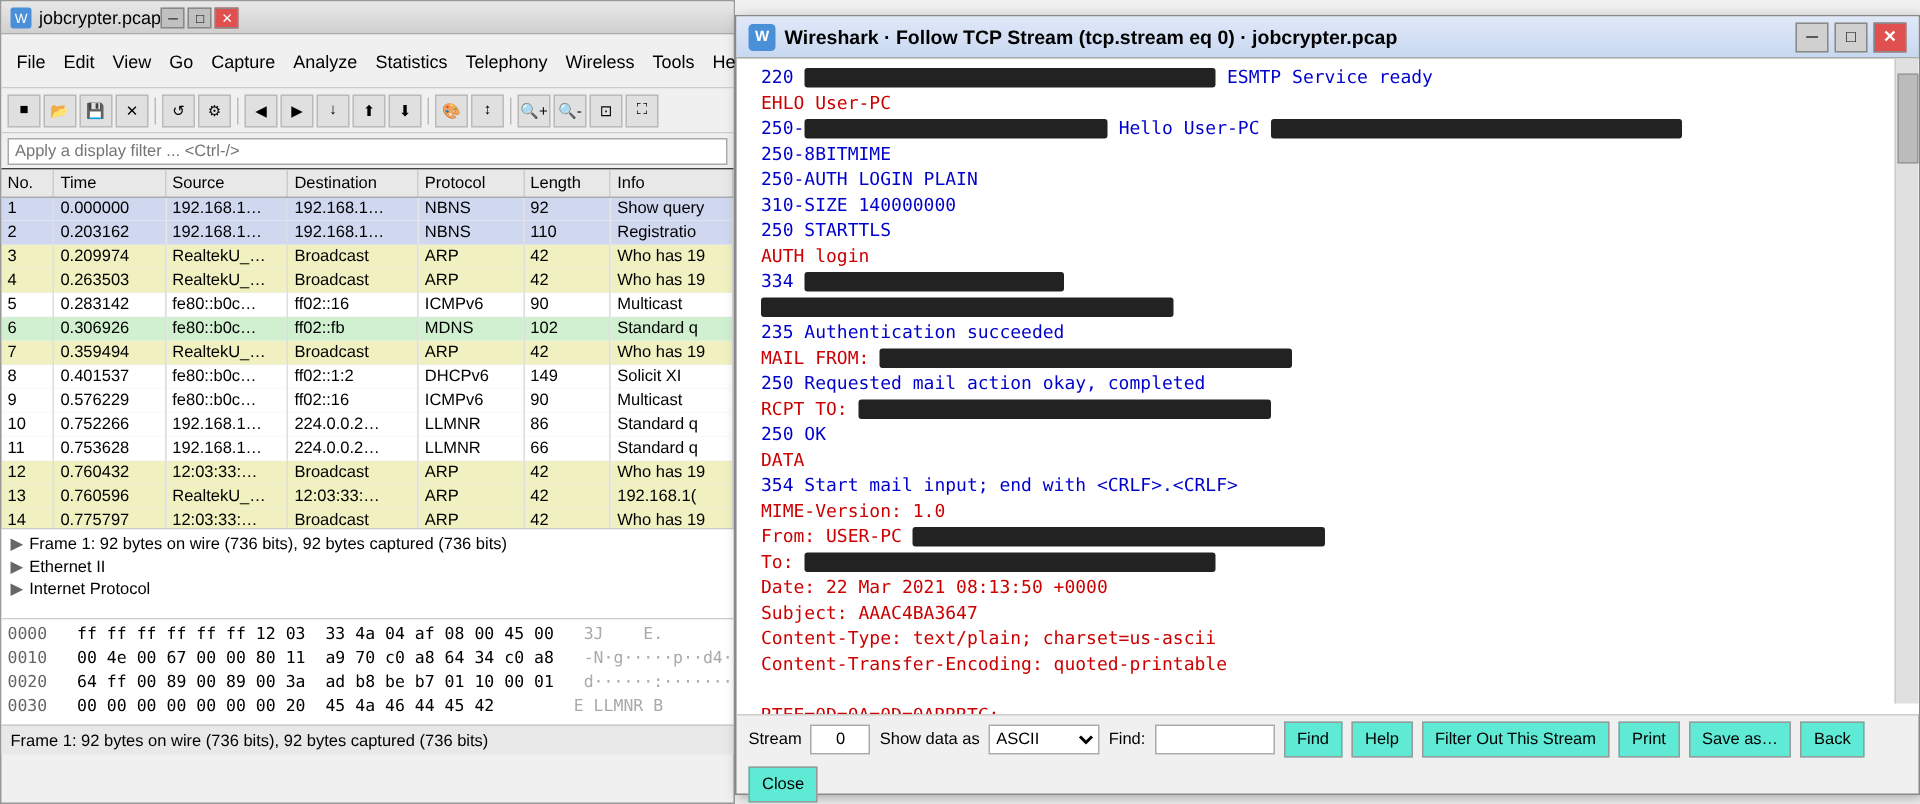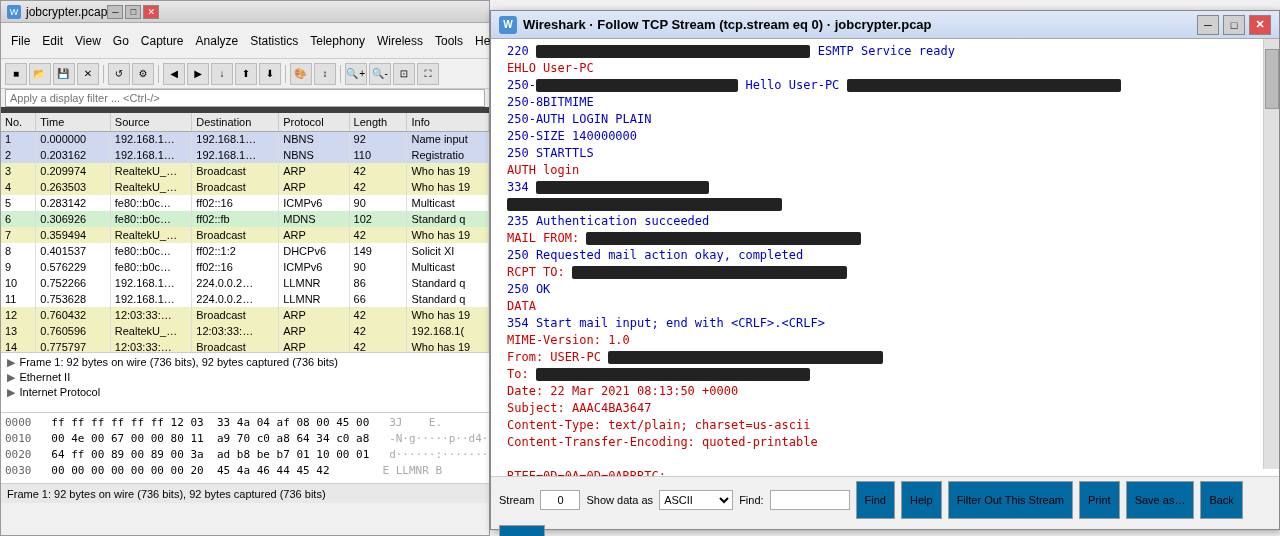--- a/index.html
+++ b/index.html
@@ -74,21 +74,21 @@
       display: flex; align-items: center; justify-content: center;
       cursor: pointer;
       font-size: 10px;
     }
     .tb-sep { width: 1px; height: 18px; background: #bbb; margin: 0 2px; }
 
     
     .filter-bar {
       height: 24px;
       background: #f0f0f0;
-      border-bottom: 6px solid #404040;
+      border-bottom: 1px solid #404040;
       display: flex;
       align-items: center;
       padding: 0 4px;
     }
     .filter-input {
       flex: 1;
       height: 18px;
       border: 1px solid #aaa;
       padding: 0 4px;
       font-size: 11px;
@@ -259,23 +259,23 @@
       flex-wrap: wrap;
     }
     .tcp-label { font-size: 11px; }
     .tcp-select {
       height: 20px;
       font-size: 11px;
       border: 1px solid #aaa;
       background: white;
     }
     .tcp-btn {
-      height: 38px;
+      height: 24px;
       padding: 0 8px;
-      background: #0369a1;
+      background: #5eead4;
       border: 1px solid #999;
       cursor: pointer;
       font-size: 11px;
     }
     .stream-num {
       width: 40px; height: 20px;
       border: 1px solid #aaa;
       text-align: center;
       font-size: 11px;
     }
@@ -368,21 +368,21 @@
         </tr>
       </thead>
       <tbody id="packet-tbody">
       <tr class="row-blue">
             <td>1</td>
             <td>0.000000</td>
             <td>192.168.1…</td>
             <td>192.168.1…</td>
             <td>NBNS</td>
             <td>92</td>
-            <td>Name input</td>
+            <td>Show query</td>
           </tr>
           <tr class="row-blue">
             <td>2</td>
             <td>0.203162</td>
             <td>192.168.1…</td>
             <td>192.168.1…</td>
             <td>NBNS</td>
             <td>110</td>
             <td>Registratio</td>
           </tr>
@@ -531,21 +531,21 @@
   <div class="tcp-content">
 
     <div class="tcp-line blue">220 <span class="redacted-long">&nbsp;&nbsp;&nbsp;&nbsp;&nbsp;&nbsp;&nbsp;&nbsp;&nbsp;&nbsp;&nbsp;&nbsp;&nbsp;&nbsp;&nbsp;&nbsp;&nbsp;&nbsp;&nbsp;&nbsp;&nbsp;&nbsp;&nbsp;&nbsp;&nbsp;&nbsp;&nbsp;&nbsp;&nbsp;&nbsp;&nbsp;&nbsp;&nbsp;&nbsp;&nbsp;&nbsp;&nbsp;&nbsp;</span> ESMTP Service ready</div>
 
     <div class="tcp-line red">EHLO User-PC</div>
 
     <div class="tcp-line blue">250-<span class="redacted-short">&nbsp;&nbsp;&nbsp;&nbsp;&nbsp;&nbsp;&nbsp;&nbsp;&nbsp;&nbsp;&nbsp;&nbsp;&nbsp;&nbsp;&nbsp;&nbsp;&nbsp;&nbsp;&nbsp;&nbsp;&nbsp;&nbsp;&nbsp;&nbsp;&nbsp;&nbsp;&nbsp;&nbsp;</span> Hello User-PC <span class="redacted-med">&nbsp;&nbsp;&nbsp;&nbsp;&nbsp;&nbsp;&nbsp;&nbsp;&nbsp;&nbsp;&nbsp;&nbsp;&nbsp;&nbsp;&nbsp;&nbsp;&nbsp;&nbsp;&nbsp;&nbsp;&nbsp;&nbsp;&nbsp;&nbsp;&nbsp;&nbsp;&nbsp;&nbsp;&nbsp;&nbsp;&nbsp;&nbsp;&nbsp;&nbsp;&nbsp;&nbsp;&nbsp;&nbsp;</span></div>
 
     <div class="tcp-line blue">250-8BITMIME</div>
     <div class="tcp-line blue">250-AUTH LOGIN PLAIN</div>
-    <div class="tcp-line blue">250-SIZE 140000000</div>
+    <div class="tcp-line blue">310-SIZE 140000000</div>
     <div class="tcp-line blue">250 STARTTLS</div>
 
     <div class="tcp-line red">AUTH login</div>
 
     <div class="tcp-line blue">334 <span class="redacted-short">&nbsp;&nbsp;&nbsp;&nbsp;&nbsp;&nbsp;&nbsp;&nbsp;&nbsp;&nbsp;&nbsp;&nbsp;&nbsp;&nbsp;&nbsp;&nbsp;&nbsp;&nbsp;&nbsp;&nbsp;&nbsp;&nbsp;&nbsp;&nbsp;</span></div>
 
     <div class="tcp-line red"><span class="redacted-med">&nbsp;&nbsp;&nbsp;&nbsp;&nbsp;&nbsp;&nbsp;&nbsp;&nbsp;&nbsp;&nbsp;&nbsp;&nbsp;&nbsp;&nbsp;&nbsp;&nbsp;&nbsp;&nbsp;&nbsp;&nbsp;&nbsp;&nbsp;&nbsp;&nbsp;&nbsp;&nbsp;&nbsp;&nbsp;&nbsp;&nbsp;&nbsp;&nbsp;&nbsp;&nbsp;&nbsp;&nbsp;&nbsp;</span></div>
 
     <div class="tcp-line blue">235 Authentication succeeded</div>
 

